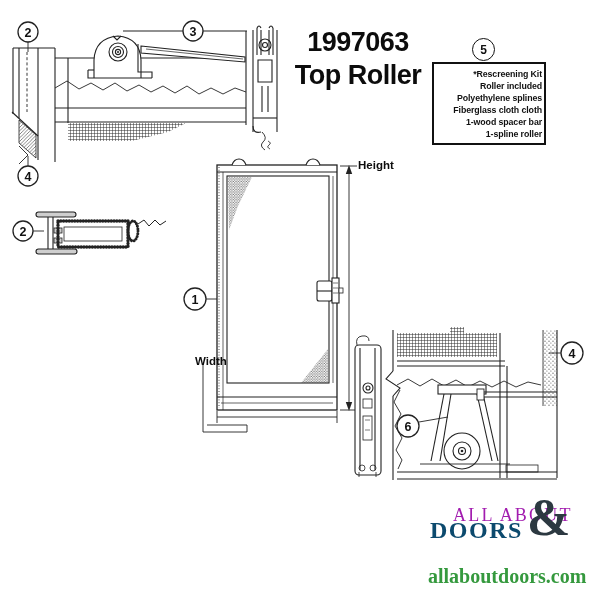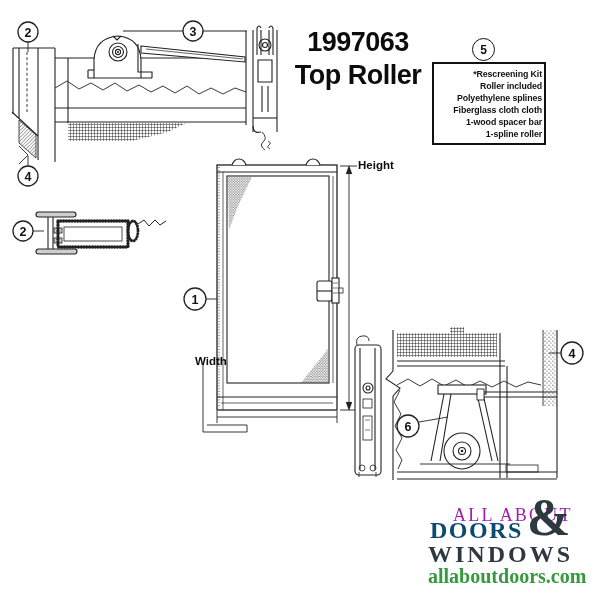--- a/index.html
+++ b/index.html
@@ -249,17 +249,16 @@
 
   <div class="abs dim-label" style="left:163px;top:355px;margin-left:32px;">Width</div>
 
   <div class="abs title" style="left:383px;top:236px;width:205px;">
   </div>
 
   <div class="abs" style="left:420px;top:494px;width:180px;height:100px;">
     <div class="abs logo-serif" style="left:33px;top:11px;font-size:18px;letter-spacing:2.2px;color:#a21caf;">ALL ABOUT</div>
     <div class="abs logo-serif" style="left:10px;top:23px;font-size:24px;font-weight:bold;letter-spacing:1.5px;color:#0c4a6e;text-align:right;">DOORS</div>
     <div class="abs logo-serif" style="left:107px;top:2px;font-size:52px;font-weight:bold;line-height:44px;color:#2c3941;">&amp;</div>
-    <div class="abs logo-serif" style="left:8px;top:47px;font-size:24px;font-weight:bold;letter-spacing:3px;color:#2c3941;">WINDOWS</div>
     <div class="abs logo-serif" style="left:8px;top:71px;font-size:20px;font-weight:bold;color:#35993e;">allaboutdoors.com</div>
   </div>
 
 </div>
 
 </body></html>

